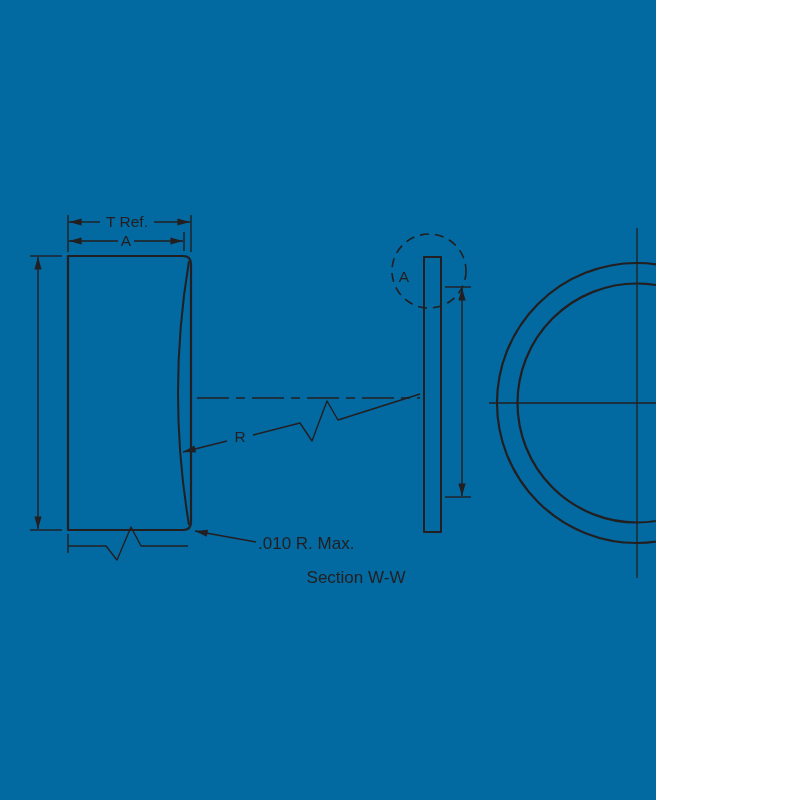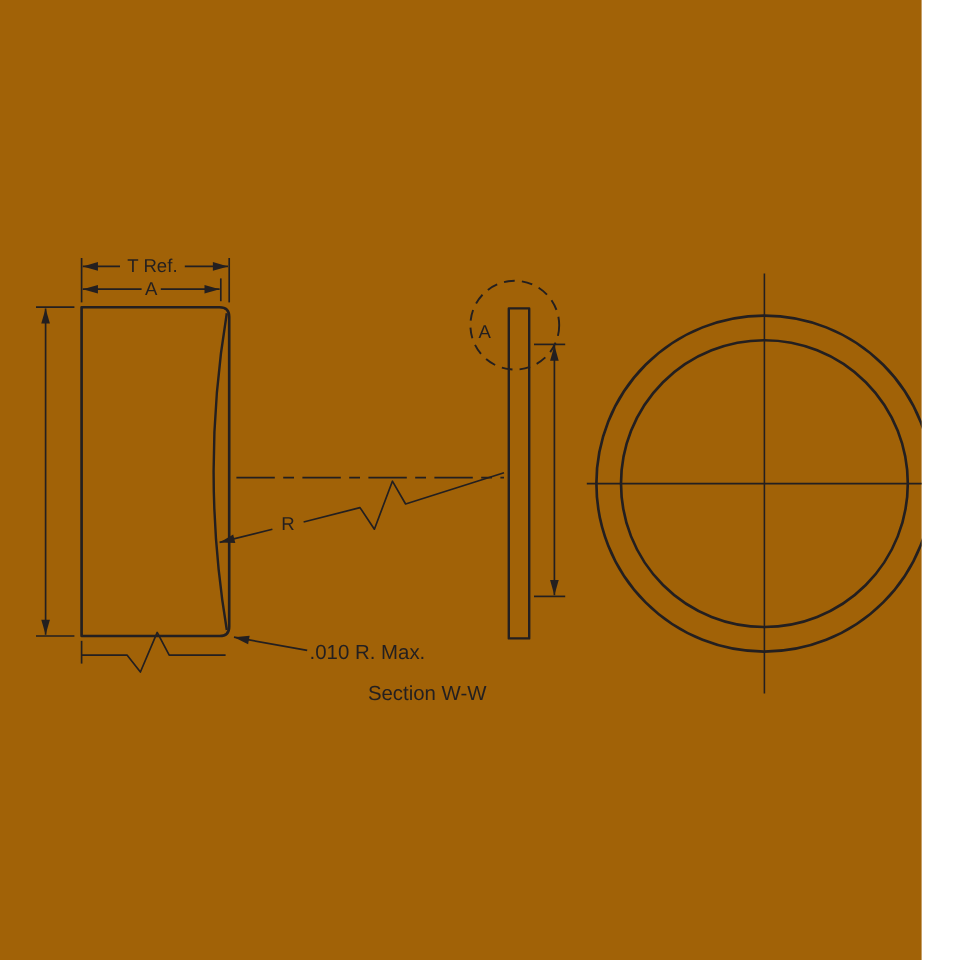--- a/index.html
+++ b/index.html
@@ -1,17 +1,17 @@
 <!DOCTYPE html>
 <html><head>
 <meta charset="utf-8">
 <style>
   html,body{margin:0;padding:0;background:#ffffff;}
   .canvas{
-    width:768px;height:800px;background:#a16207;position:relative;
+    width:656px;height:800px;background:#0369a1;position:relative;
     font-family:"Liberation Sans",sans-serif;overflow:hidden;
   }
   svg{display:block;}
   .ln{stroke:#231f20;fill:none;stroke-linecap:butt;stroke-linejoin:round;}
   .outline{stroke-width:2.2;}
   .mid{stroke-width:2;}
   .thin{stroke-width:1.4;}
   .cl{stroke-width:1.3;}
   .detail{stroke-width:1.6;}
   .lbl{fill:#231f20;font-family:"Liberation Sans",sans-serif;}

